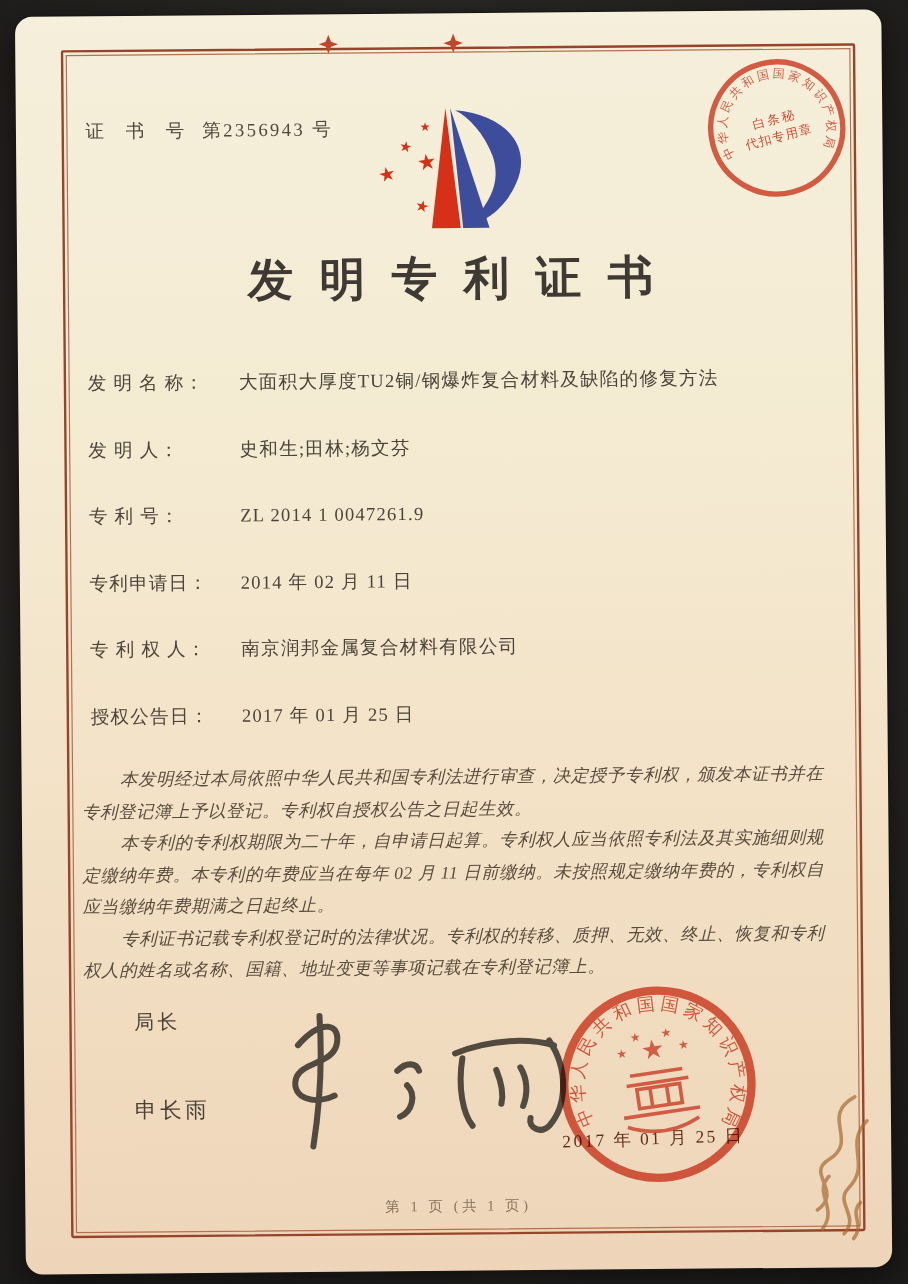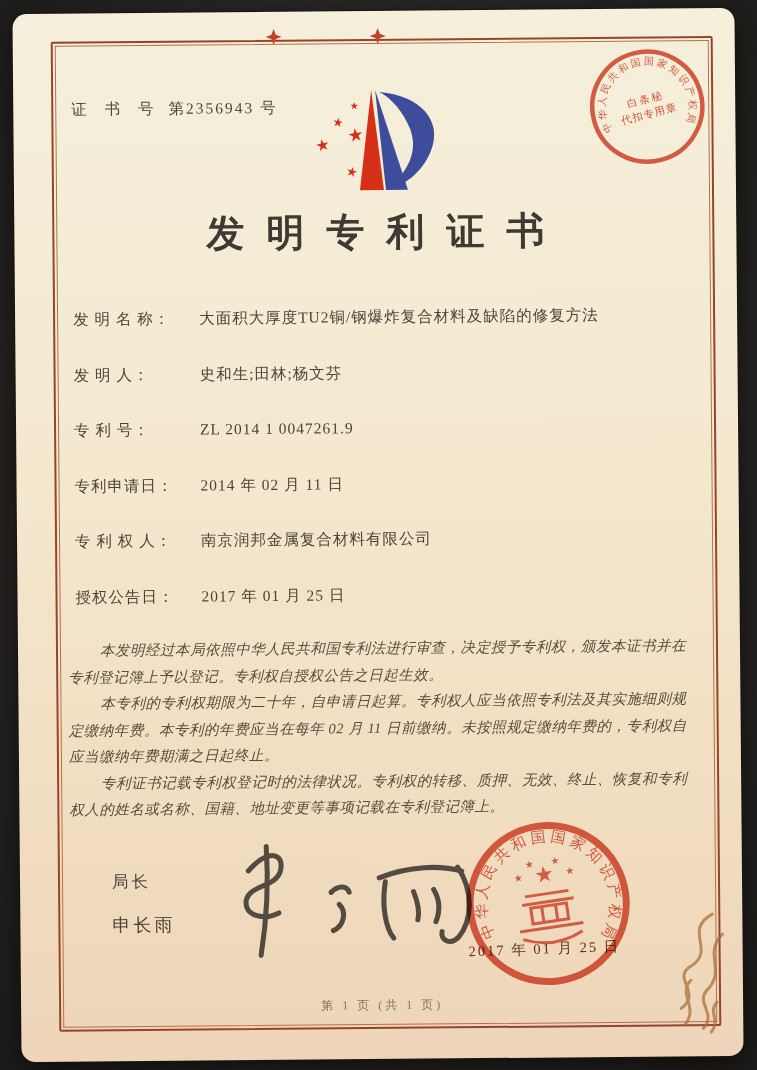--- a/index.html
+++ b/index.html
@@ -38,21 +38,21 @@
   .fields{position:absolute;left:58px;top:296px;right:50px;}
   .field-row{margin-bottom:34.5px;font-size:15.5px;color:#4c443a;white-space:nowrap;}
   .flabel{display:inline-block;width:126px;letter-spacing:1px;}
   .fvalue{letter-spacing:1px;}
   .body-text{
     position:absolute;left:50px;top:624px;right:54px;
     font-size:14.5px;line-height:1.83;color:#584c3e;font-style:italic;
     text-align:justify;letter-spacing:.5px;
   }
   .body-text p{margin:0;text-indent:2.2em;}
-  .signer-title{position:absolute;left:92px;top:858px;font-size:16.5px;color:#4a4237;letter-spacing:3px;}
+  .signer-title{position:absolute;left:92px;top:828px;font-size:16.5px;color:#4a4237;letter-spacing:3px;}
   .signer-name{position:absolute;left:92px;top:900px;font-size:18px;color:#4a4237;letter-spacing:3px;}
   .signature{position:absolute;left:168px;top:828px;width:312px;height:122px;}
   .flourish{position:absolute;left:600px;top:898px;width:112px;height:132px;opacity:.7;}
   .seal-big{
     position:absolute;left:426px;top:792px;width:204px;height:204px;
     mix-blend-mode:multiply;opacity:.92;transform:rotate(-8deg);
   }
   .seal-date{
     position:absolute;left:448px;top:930px;font-size:14.5px;color:#69381f;
     letter-spacing:2px;transform:rotate(-1.5deg);mix-blend-mode:multiply;

